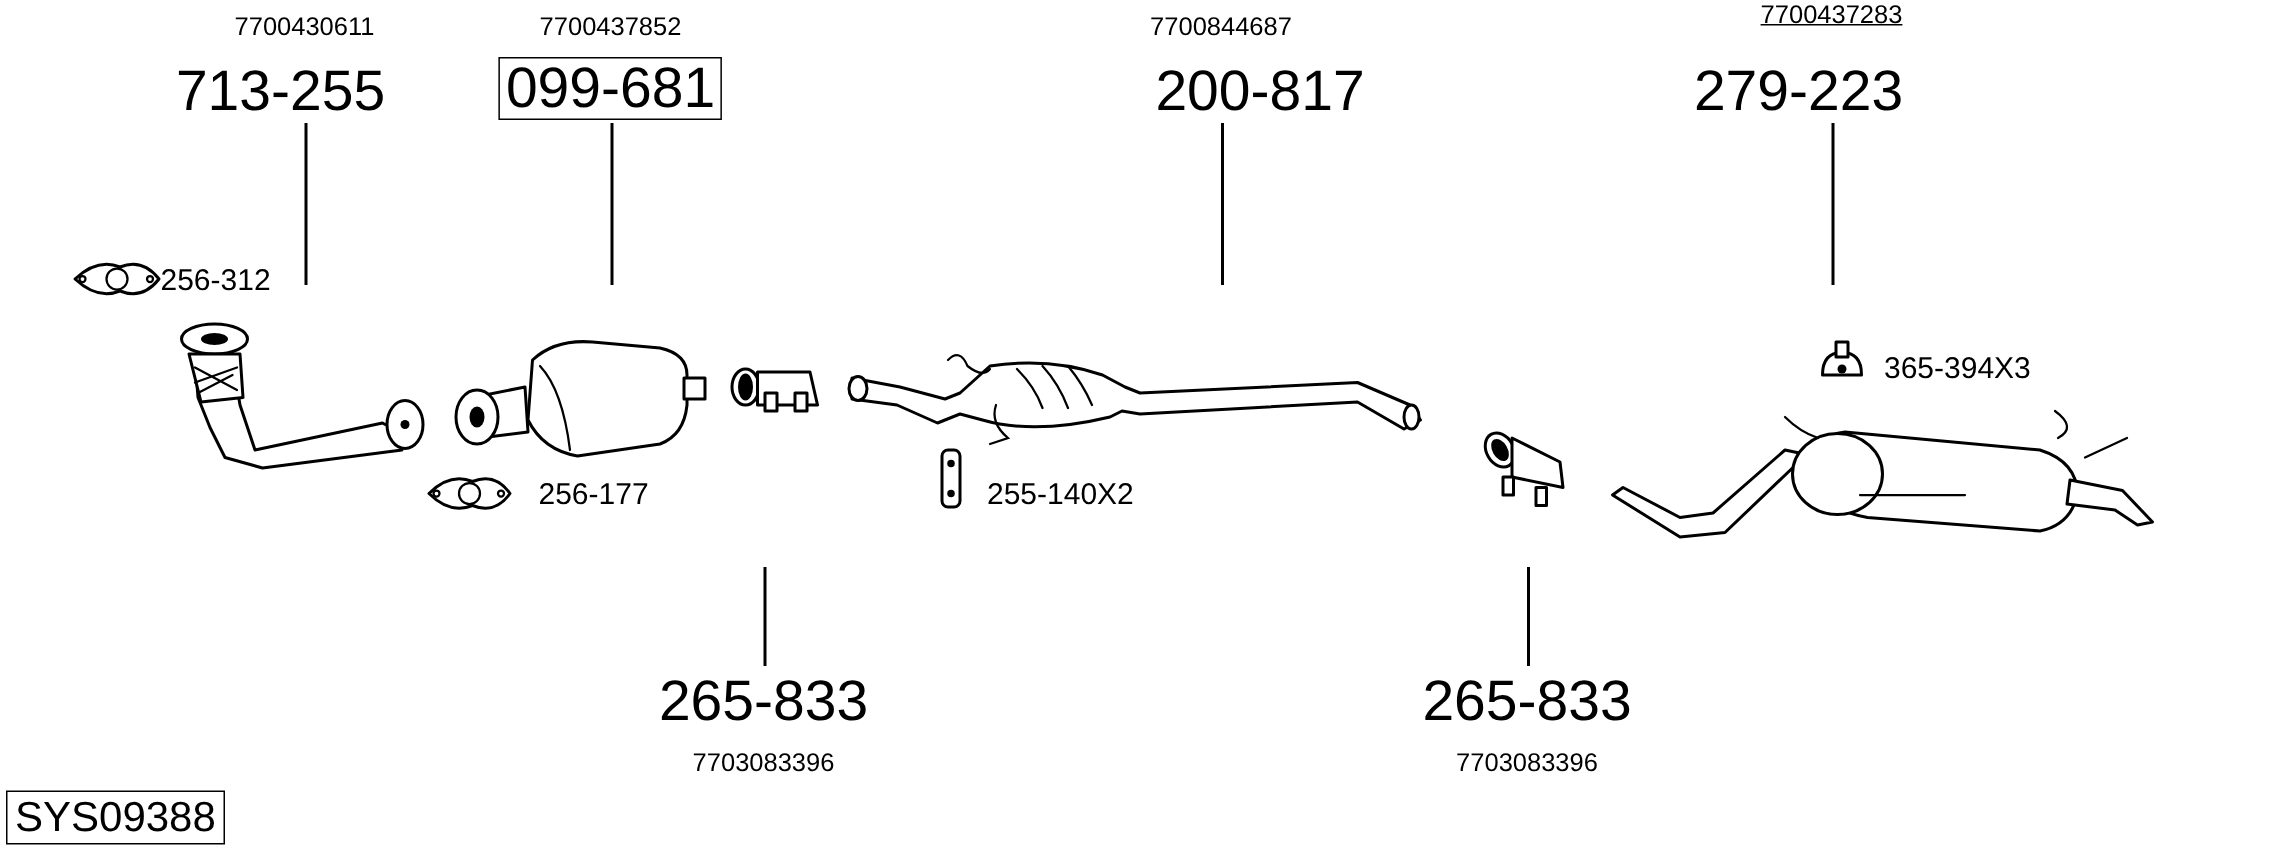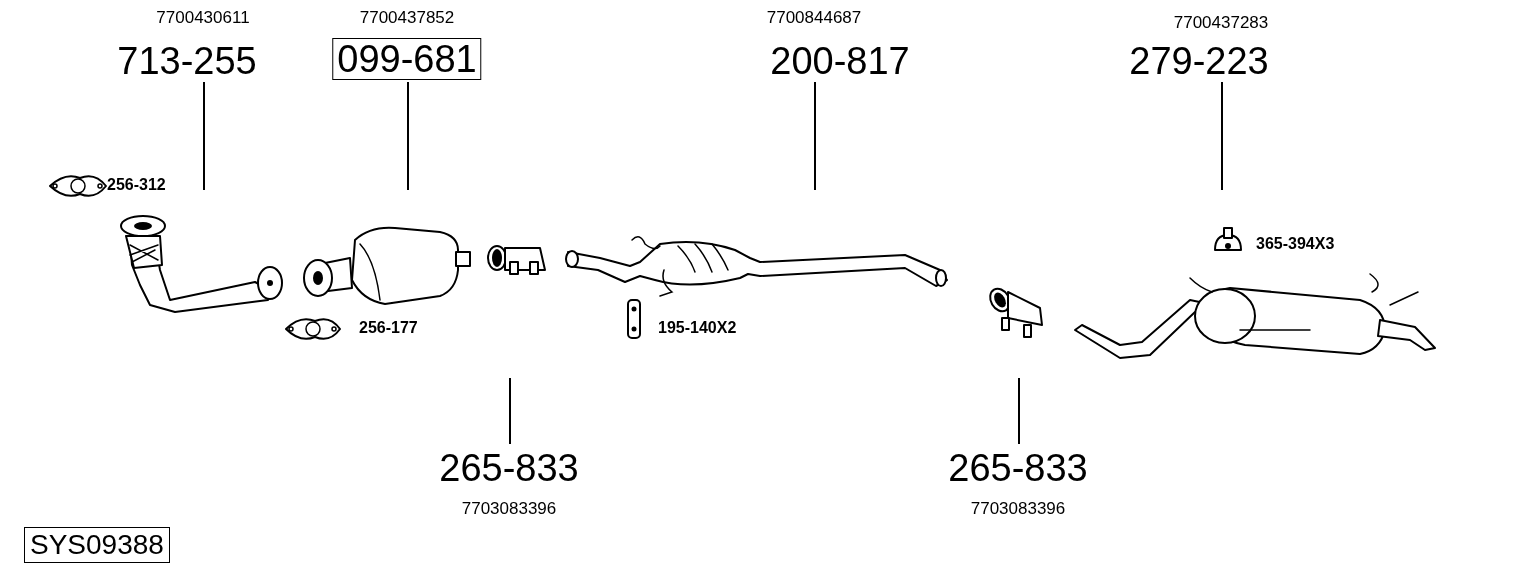--- a/index.html
+++ b/index.html
@@ -2,23 +2,23 @@
 <html><head>
 <meta charset="utf-8">
 <style>
   html, body { margin:0; padding:0; background:#ffffff; }
   body { width:1530px; height:566px; position:relative; overflow:hidden;
          font-family:"Liberation Sans", sans-serif; color:#000; }
   .oem { position:absolute; font-size:17px; transform:translateX(-50%); white-space:nowrap; }
   .pn  { position:absolute; font-size:38px; transform:translateX(-50%); white-space:nowrap; line-height:1; cursor:pointer; }
   .pn.boxed { border:1.5px solid #000; padding:1px 4px; }
   .leader { position:absolute; width:2px; background:#000; }
-  .small { position:absolute; font-size:16px; white-space:nowrap; line-height:1; cursor:pointer;font-weight:bold; }
+  .small { position:absolute; font-size:20px; white-space:nowrap; line-height:1; cursor:pointer; }
   .sys { position:absolute; left:4px; top:527px; font-size:28px; border:1.5px solid #000;
-         padding:0 5px; line-height:34px;margin-left:20px; }
+         padding:0 5px; line-height:34px; }
   svg.parts { position:absolute; left:0; top:0; }
   svg .s { fill:#fff; stroke:#000; stroke-width:2; stroke-linejoin:round; stroke-linecap:round; }
   svg .t { fill:none; stroke:#000; stroke-width:1.5; stroke-linecap:round; }
   svg .d { fill:#000; }
 </style>
 </head>
 <body>
 
 <svg class="parts" width="1530" height="566" viewBox="0 0 1530 566">
 
@@ -109,30 +109,30 @@
 <div class="leader" style="left:203px; top:82px; height:108px;"></div>
 
 <div class="oem" style="left:407px; top:8px;text-align:right;">7700437852</div>
 <div class="pn boxed" style="left:407px; top:38px;">099-681</div>
 <div class="leader" style="left:407px; top:82px; height:108px;"></div>
 
 <div class="oem" style="left:814px; top:8px;">7700844687</div>
 <div class="pn" style="left:814px; top:42px;margin-left:26px;">200-817</div>
 <div class="leader" style="left:814px; top:82px; height:108px;"></div>
 
-<div class="oem" style="left:1221px; top:13px;">7700437283</div>
+<div class="oem" style="left:1221px; top:0;text-decoration:underline;">7700437283</div>
 <div class="pn" style="left:1199px; top:42px;text-align:right;">279-223</div>
 <div class="leader" style="left:1221px; top:82px; height:108px;"></div>
 
 <div class="leader" style="left:509px; top:378px; height:66px;"></div>
 <div class="pn" style="left:509px; top:449px;">265-833</div>
 <div class="oem" style="left:509px; top:499px;">7703083396</div>
 
 <div class="leader" style="left:1018px; top:378px; height:66px;"></div>
 <div class="pn" style="left:1018px; top:449px;">265-833</div>
 <div class="oem" style="left:1018px; top:499px;">7703083396</div>
 
 <div class="small" style="left:107px; top:177px;">256-312</div>
 <div class="small" style="left:343px; top:320px;margin-left:16px;">256-177</div>
-<div class="small" style="left:658px; top:320px;">195-140X2</div>
+<div class="small" style="left:658px; top:320px;">255-140X2</div>
 <div class="small" style="left:1256px; top:236px;">365-394X3</div>
 
 <div class="sys">SYS09388</div>
 
 </body></html>

